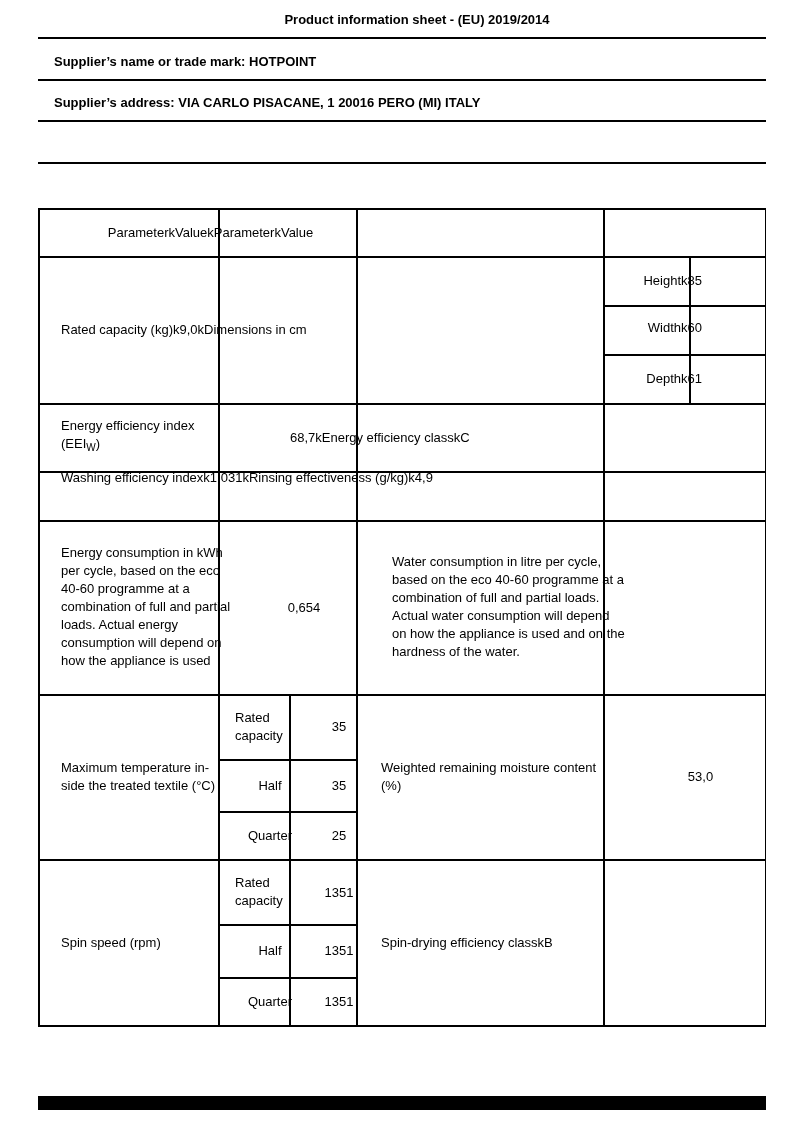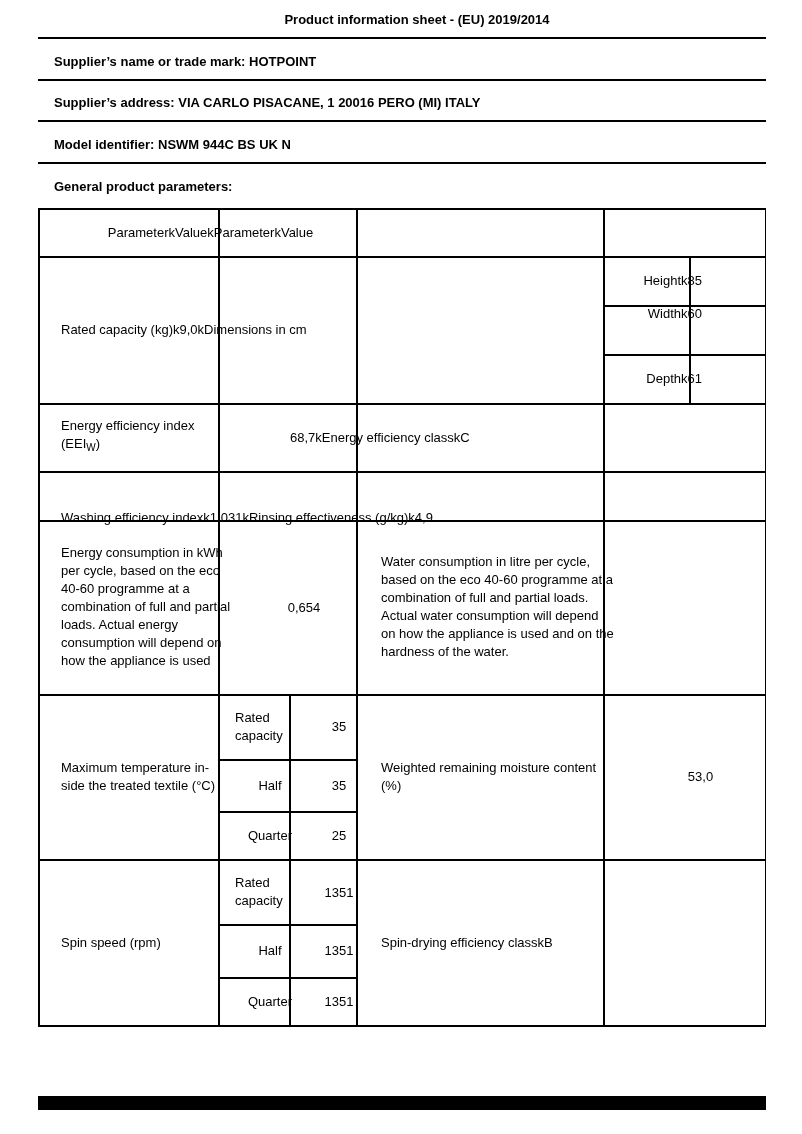--- a/index.html
+++ b/index.html
@@ -33,25 +33,23 @@
   <div class="rule" style="left:38px;top:37px;width:728px"></div>
 
   <div class="cell bold" style="left:38px;top:51px;width:700px;height:20px">Supplier’s name or trade mark: HOTPOINT</div>
 
   <div class="rule" style="left:38px;top:79px;width:728px"></div>
 
   <div class="cell bold" style="left:38px;top:92px;width:700px;height:20px">Supplier’s address: VIA CARLO PISACANE, 1 20016 PERO (MI) ITALY</div>
 
   <div class="rule" style="left:38px;top:120px;width:728px"></div>
 
-  <div class="cell bold" style="left:38px;top:134px;width:700px;height:20px">Model identifier: NSWM 944C BS UK N</div>
 
   <div class="rule" style="left:38px;top:162px;width:728px"></div>
 
-  <div class="cell bold" style="left:38px;top:176px;width:700px;height:20px">General product parameters:</div>
 
   <div class="hline" style="left:38px;top:208px;width:728px"></div>
   <div class="hline" style="left:38px;top:256px;width:728px"></div>
   <div class="hline" style="left:38px;top:403px;width:728px"></div>
   <div class="hline" style="left:38px;top:471px;width:728px"></div>
   <div class="hline" style="left:38px;top:520px;width:728px"></div>
   <div class="hline" style="left:38px;top:694px;width:728px"></div>
   <div class="hline" style="left:38px;top:859px;width:728px"></div>
   <div class="hline" style="left:38px;top:1025px;width:728px"></div>
 
@@ -70,34 +68,34 @@
   <div class="vline" style="left:603px;top:208px;height:818px"></div>
   <div class="vline" style="left:764.5px;top:208px;height:818px"></div>
   <div class="vline" style="left:689px;top:256px;height:148px"></div>
   <div class="vline" style="left:289px;top:694px;height:331px"></div>
 
   <div class="cell center" style="left:38px;top:208px;width:313px;height:48px">ParameterkValuekParameterkValue</div>
 
   <div class="cell" style="left:45px;top:256px;width:305px;height:147px">Rated capacity (kg)k9,0kDimensions in cm</div>
 
   <div class="cell right" style="left:604px;top:256px;width:82px;height:48px;padding-right:3px">Heightk85</div>
-  <div class="cell right" style="left:604px;top:289px;width:82px;height:49px;padding-right:3px">Widthk60</div>
+  <div class="cell right" style="left:604px;top:303px;width:82px;height:49px;padding-right:3px">Widthk60</div>
   <div class="cell right" style="left:604px;top:354px;width:82px;height:49px;padding-right:18px">Depthk61</div>
 
   <div class="cell col" style="left:45px;top:403px;width:170px;height:68px;line-height:18px">
     <div>Energy efficiency index</div>
     <div><span>(EEI</span><span class="subw">W</span><span>)</span></div>
   </div>
   <div class="cell" style="left:274px;top:403px;width:320px;height:68px">68,7kEnergy efficiency classkC</div>
 
-  <div class="cell" style="left:45px;top:499px;width:500px;height:36px">Washing efficiency indexk1,031kRinsing effectiveness (g/kg)k4,9</div>
+  <div class="cell" style="left:45px;top:459px;width:500px;height:36px">Washing efficiency indexk1,031kRinsing effectiveness (g/kg)k4,9</div>
 
   <div class="cell para" style="left:45px;top:520px;width:175px;height:174px">Energy consumption in kWh per cycle, based on the eco 40-60 programme at a combination of full and partial loads. Actual energy consumption will depend on how the appliance is used</div>
   <div class="cell center" style="left:219px;top:520px;width:138px;height:174px">0,654</div>
-  <div class="cell para" style="left:365px;top:520px;width:234px;height:174px">Water consumption in litre per cycle, based on the eco 40-60 programme at a combination of full and partial loads. Actual water consumption will depend on how the appliance is used and on the hardness of the water.</div>
+  <div class="cell para" style="left:376px;top:520px;width:234px;height:174px">Water consumption in litre per cycle, based on the eco 40-60 programme at a combination of full and partial loads. Actual water consumption will depend on how the appliance is used and on the hardness of the water.</div>
 
   <div class="cell col para" style="left:45px;top:694px;width:175px;height:165px">
     <div>Maximum temperature in-</div>
     <div>side the treated textile (°C)</div>
   </div>
   <div class="cell colc para" style="left:219px;top:694px;width:70px;height:65px">Rated capacity</div>
   <div class="cell center" style="left:290px;top:694px;width:66px;height:65px">35</div>
   <div class="cell colc" style="left:219px;top:759px;width:70px;height:52px">Half</div>
   <div class="cell center" style="left:290px;top:759px;width:66px;height:52px">35</div>
   <div class="cell colc" style="left:219px;top:811px;width:70px;height:48px">Quarter</div>

